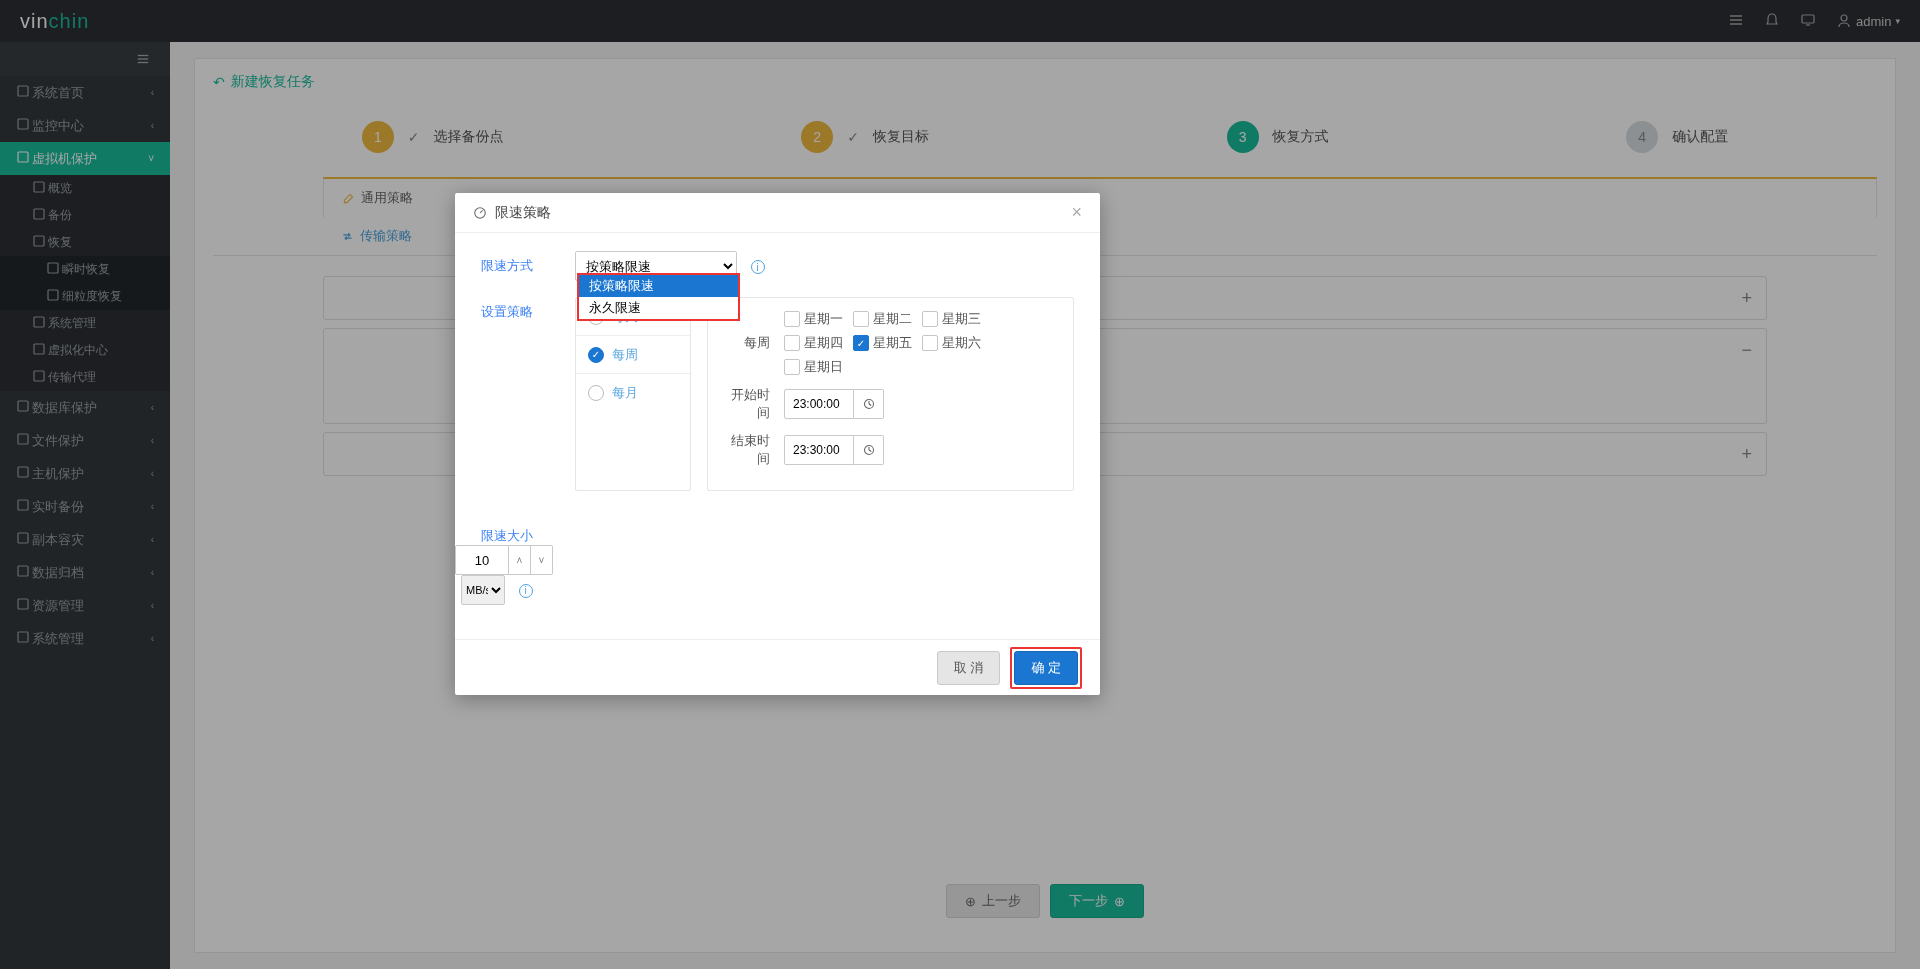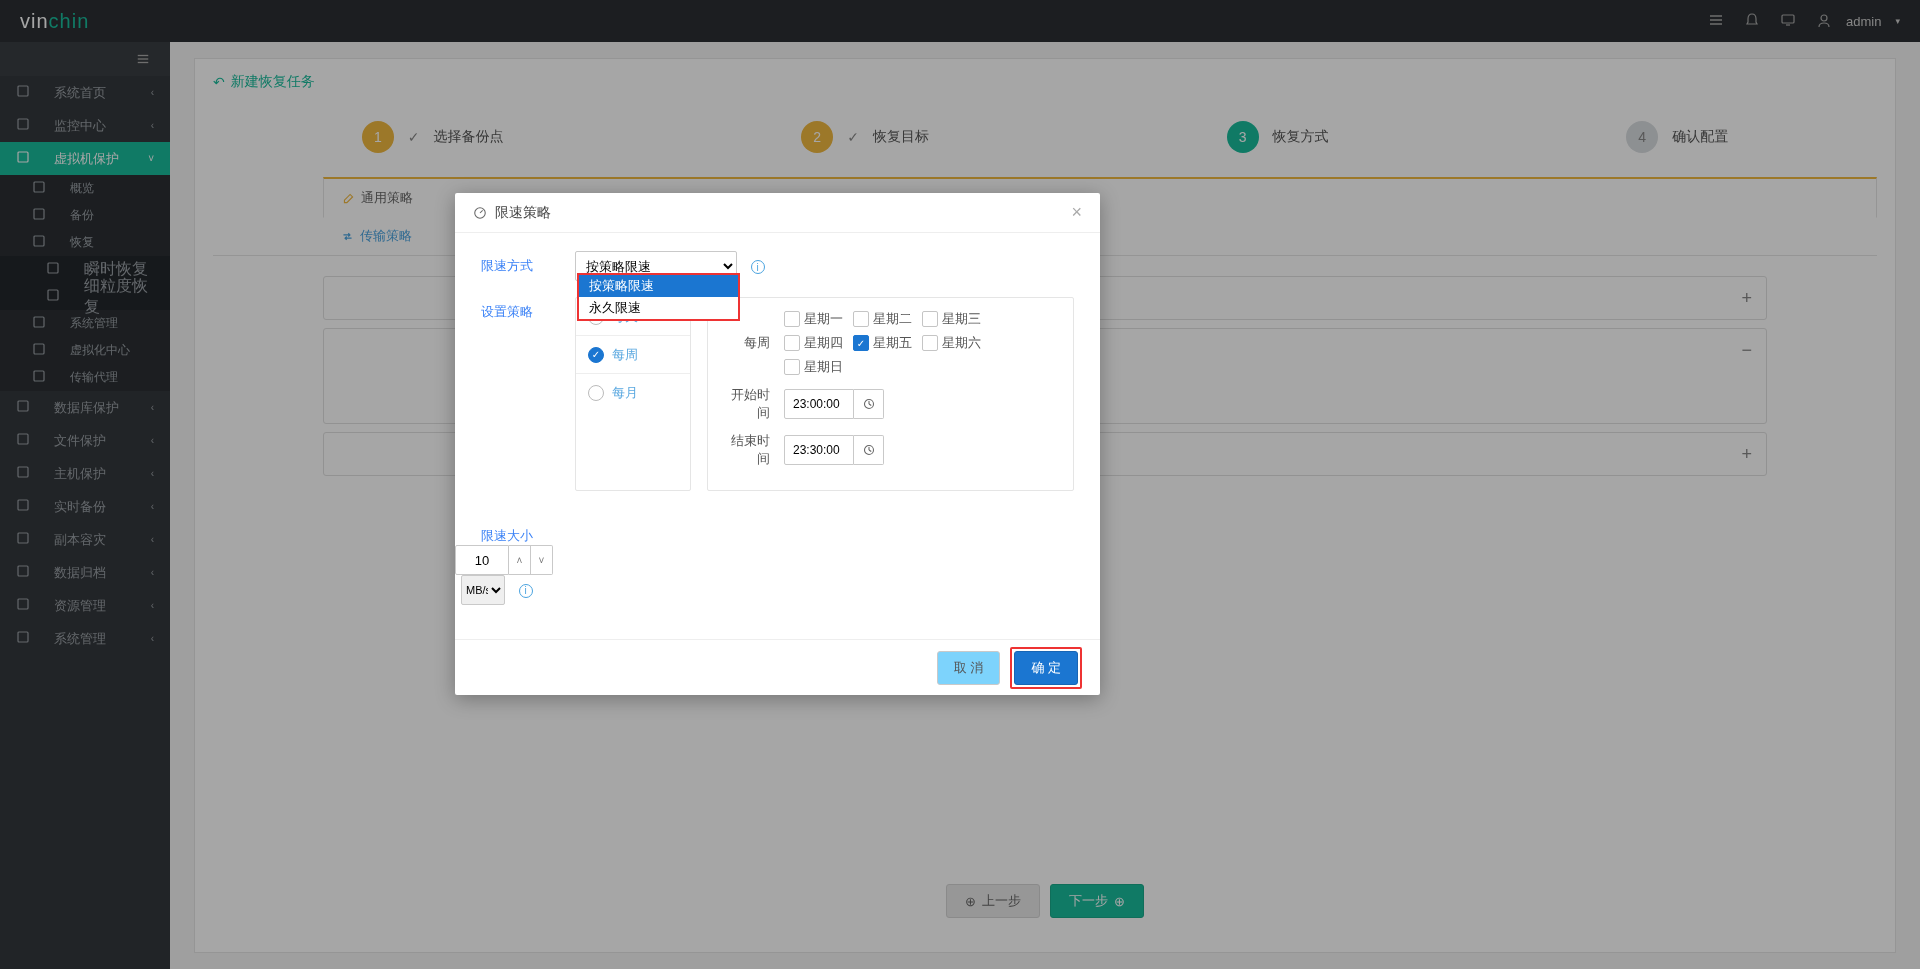--- a/index.html
+++ b/index.html
@@ -8,24 +8,24 @@
 
 .topbar { height: 42px; background: #2b2f33; display: flex; align-items: center; padding: 0 20px; color: #ccc; }
 .logo { font-size: 20px; color: #fff; letter-spacing: 1px; }
 .logo .accent { color: #1abc9c; }
 .topbar-right { margin-left: auto; display: flex; align-items: center; gap: 20px; font-size: 13px; }
 .topbar-icon { width: 16px; height: 16px; display: inline-block; }
 
 
 .sidebar { position: absolute; top: 42px; left: 0; width: 170px; bottom: 0; background: #34383c; color: #9aa0a6; font-size: 13px; }
 .sidebar-toggle { height: 34px; display: flex; align-items: center; justify-content: flex-end; padding-right: 20px; background: #3a3e42; }
-.sidebar-item { height: 33px; display: flex; align-items: center; padding: 0 16px; gap: 24px; cursor: pointer; }
+.sidebar-item { height: 33px; display: flex; align-items: center; padding: 0 16px; gap: 2px; cursor: pointer; }
 .sidebar-item.active { background: #1abc9c; color: #fff; }
 .sidebar-item.sub { padding-left: 32px; background: #2b2f33; height: 27px; font-size: 12px; }
-.sidebar-item.sub2 { padding-left: 46px; background: #23272b; height: 27px; font-size: 16px; }
+.sidebar-item.sub2 { padding-left: 46px; background: #23272b; height: 27px; font-size: 12px; }
 .sidebar-item .chev { margin-left: auto; font-size: 10px; }
 .sidebar-icon { width: 14px; height: 14px; display: inline-block; }
 
 
 .main { position: absolute; top: 42px; left: 170px; right: 0; bottom: 0; padding: 16px 24px; }
 .card { background: #fff; border: 1px solid #e5e5e5; height: 100%; padding: 14px 18px; display: flex; flex-direction: column; }
 .breadcrumb { color: #1abc9c; font-size: 14px; display: flex; align-items: center; gap: 6px; }
 .wizard { display: flex; justify-content: space-around; margin: 30px 0 24px; }
 .step { display: flex; align-items: center; gap: 14px; font-size: 14px; color: #555; }
 .step-circle { width: 32px; height: 32px; border-radius: 50%; display: flex; align-items: center; justify-content: center; color: #fff; font-size: 14px; }
@@ -82,21 +82,21 @@
 .checkbox.checked::after { content: "✓"; color: #fff; font-size: 10px; }
 .day-item { display: inline-flex; align-items: center; margin-right: 10px; }
 .time-input { width: 70px; height: 30px; border: 1px solid #c9c9c9; border-radius: 2px 0 0 2px; padding: 0 8px; font-size: 12px; }
 .time-clock { width: 30px; height: 30px; border: 1px solid #c9c9c9; border-left: none; border-radius: 0 2px 2px 0; display: inline-flex; align-items: center; justify-content: center; background: #fff; color: #666; }
 
 .spinner-group { display: flex; align-items: center; }
 .spinner-input { width: 54px; height: 30px; border: 1px solid #c9c9c9; border-radius: 2px 0 0 2px; text-align: center; font-size: 13px; }
 .spinner-btn { width: 22px; height: 30px; border: 1px solid #c9c9c9; border-left: none; background: #fff; display: inline-flex; align-items: center; justify-content: center; color: #777; font-size: 10px; cursor: pointer; }
 select.unit { height: 30px; width: 44px; border: 1px solid #c9c9c9; margin-left: 6px; font-size: 11px; border-radius: 2px; }
 
-.mbtn { padding: 7px 16px; font-size: 13px; border-radius: 3px; cursor: pointer; border: 1px solid #c9c9c9; background: #7dd3fc; color: #555; }
+.mbtn { padding: 7px 16px; font-size: 13px; border-radius: 3px; cursor: pointer; border: 1px solid #c9c9c9; background: #e5e5e5; color: #555; }
 .mbtn.primary { background: #1b76d1; border-color: #1765b5; color: #fff; }
 .confirm-highlight { border: 2px solid #e33; padding: 2px; display: inline-block; border-radius: 2px; }
 
 svg { display: block; }
 </style>
 </head>
 <body>
 
 <div class="topbar">
   <div class="logo">
@@ -108,21 +108,21 @@
           <line x1="2" y1="8" x2="14" y2="8"></line>
           <line x1="2" y1="12" x2="14" y2="12"></line>
         </svg></span>
     <span><svg class="topbar-icon" viewBox="0 0 16 16" fill="none" stroke="#aaa" stroke-width="1.2">
           <path d="M8 2 C5 2 4 4 4 7 L4 10 L3 12 L13 12 L12 10 L12 7 C12 4 11 2 8 2 Z"></path>
         </svg></span>
     <span><svg class="topbar-icon" viewBox="0 0 16 16" fill="none" stroke="#aaa" stroke-width="1.2">
           <rect x="2" y="3" width="12" height="8" rx="1"></rect>
           <line x1="6" y1="13" x2="10" y2="13"></line>
         </svg></span>
-    <span style="display:flex;align-items:center;gap:14px;">
+    <span style="display:flex;align-items:center;gap:4px;">
       <svg class="topbar-icon" viewBox="0 0 16 16" fill="none" stroke="#aaa" stroke-width="1.2">
           <circle cx="8" cy="5" r="3"></circle>
           <path d="M3 14 C3 11 5 10 8 10 C11 10 13 11 13 14"></path>
         </svg>
       <span>admin</span>
       <span style="font-size:9px;">▾</span>
     </span>
   </div>
 </div>
 

